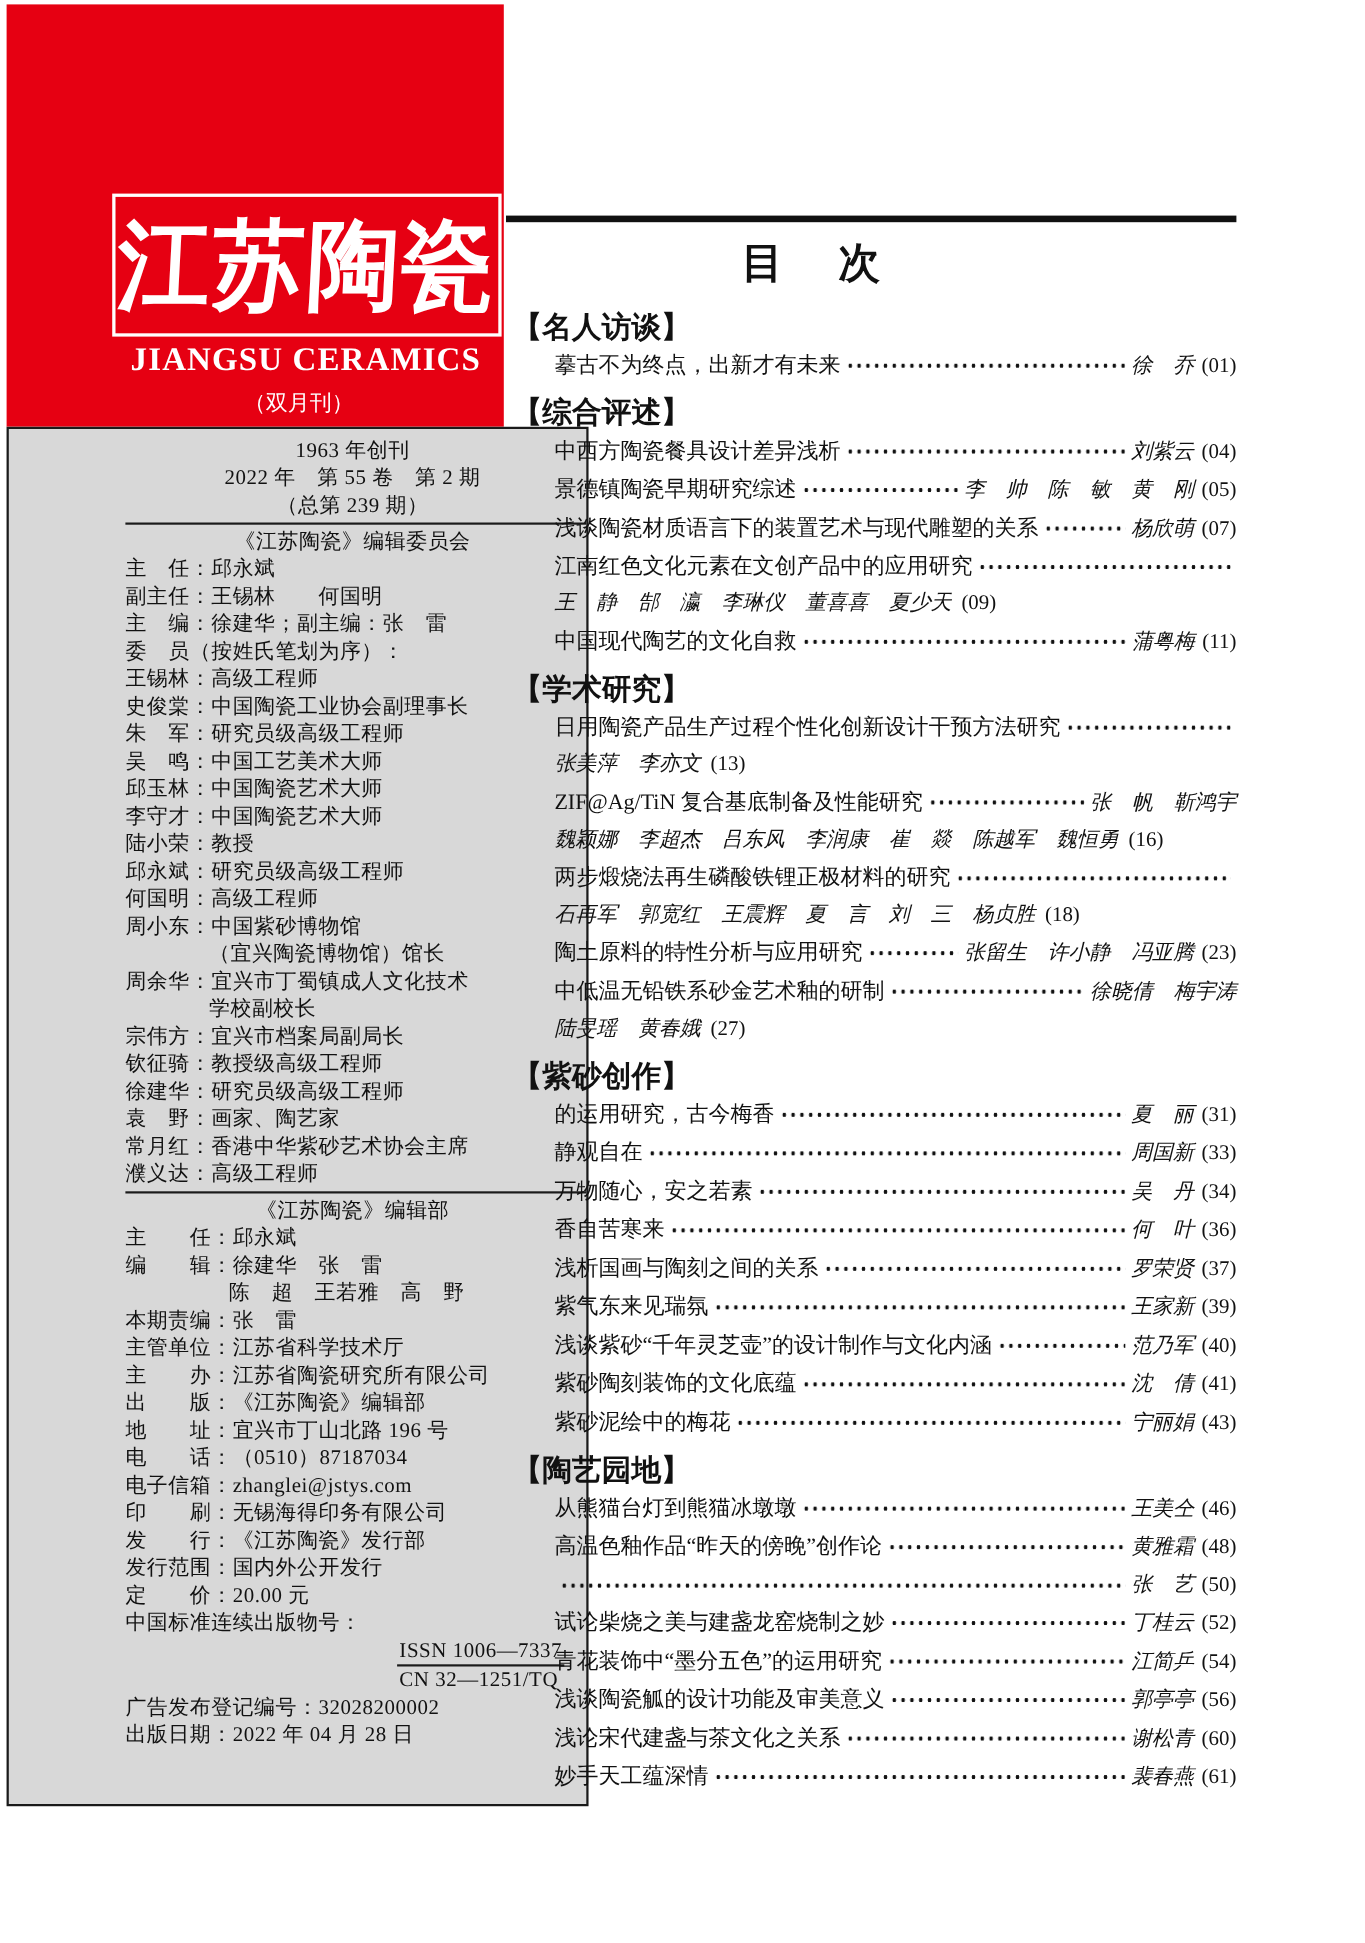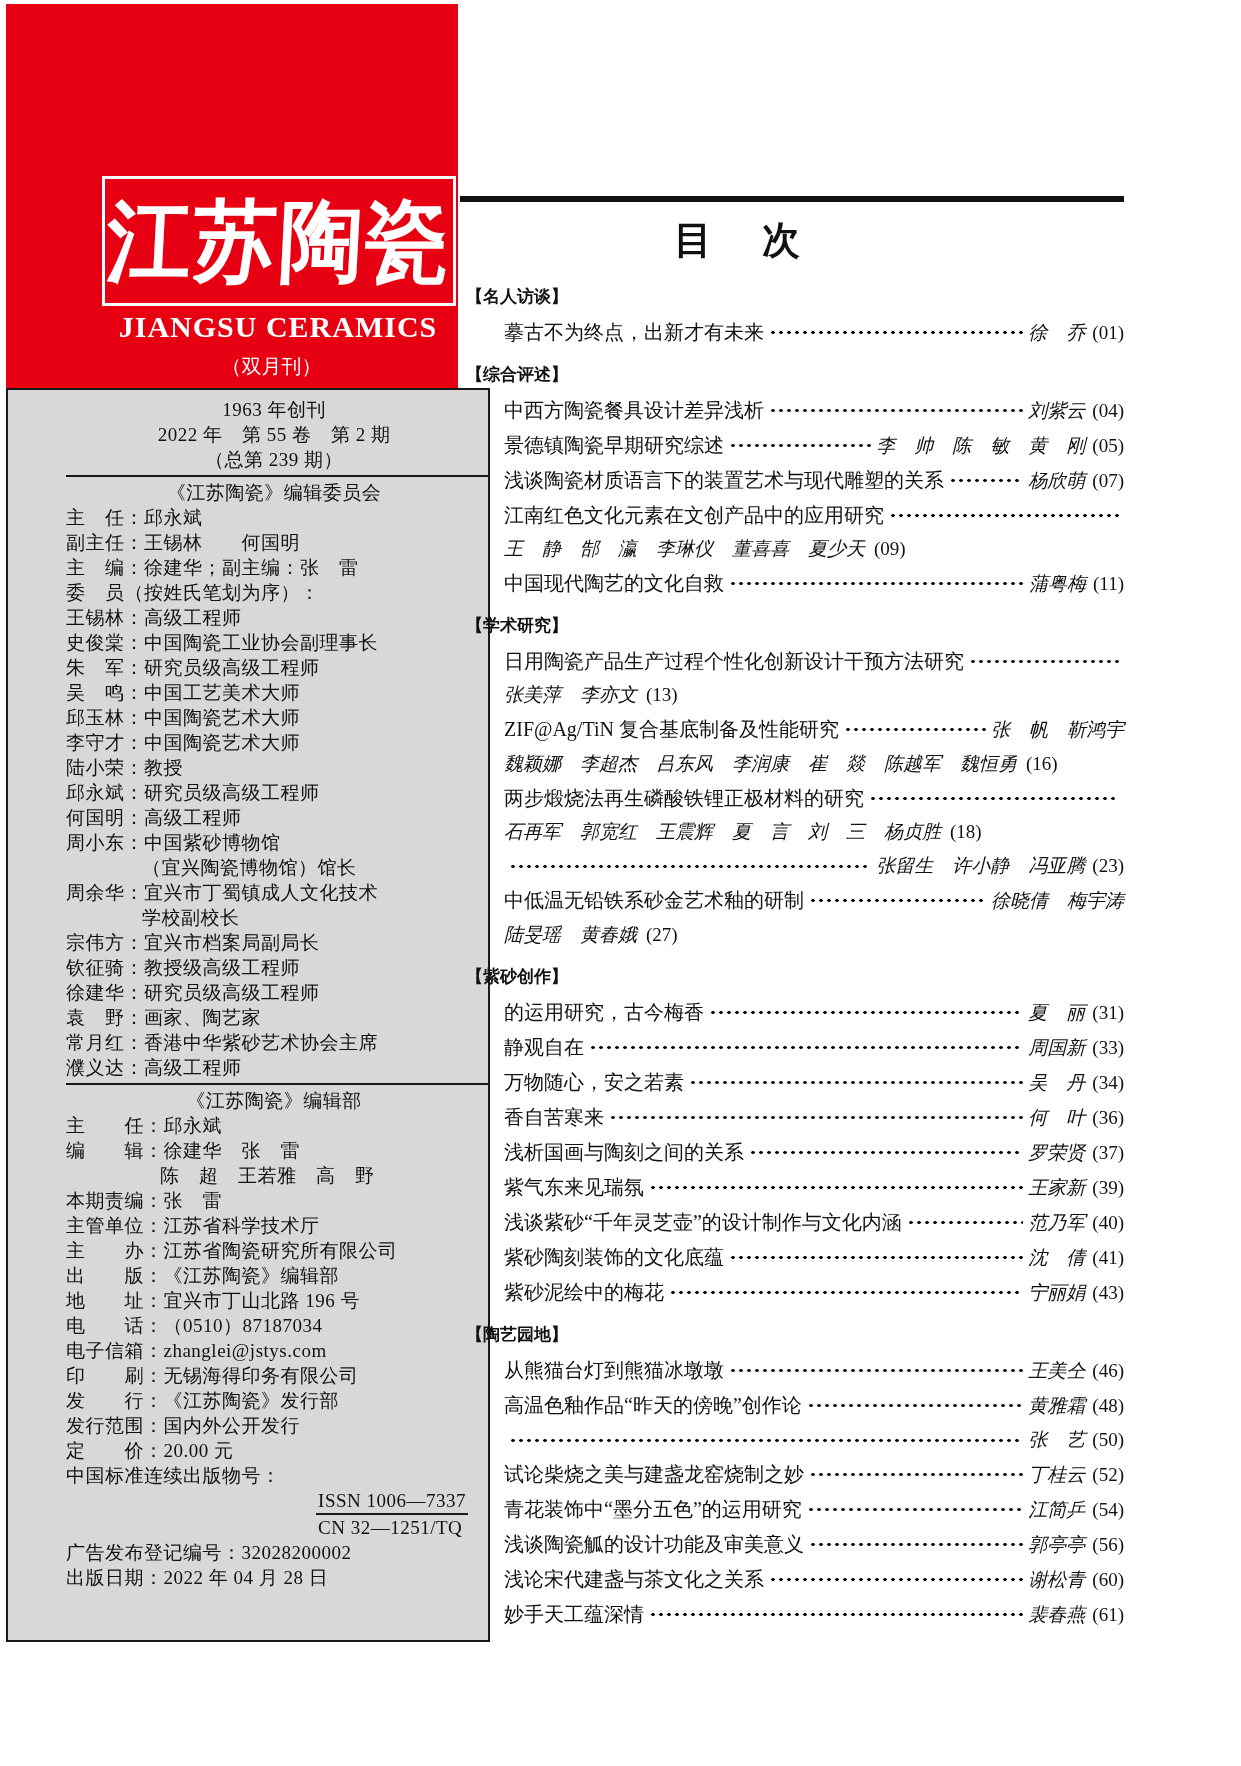--- a/index.html
+++ b/index.html
@@ -22,41 +22,41 @@
   }
   .logo-en {
     position:absolute; left:92px; right:0; top:306px; text-align:center;
     color:#ffffff; font-size:30px; font-weight:bold; letter-spacing:1px; white-space:nowrap;
   }
   .freq {
     position:absolute; left:92px; right:13px; top:349px; text-align:center;
     color:#ffffff; font-size:20px;
   }
   .info-panel {
-    position:absolute; left:0; top:384px; width:484px; height:1254px;
+    position:absolute; left:0; top:384px; width:529px; height:1254px;
     background:#d8d8d8; border:2px solid #1a1a1a; box-sizing:border-box;
-    padding:7px 6px 0 58px; font-size:19px; line-height:25px; letter-spacing:0.5px;
+    padding:7px 6px 0 106px; font-size:19px; line-height:25px; letter-spacing:0.5px;
   }
   .center-line { text-align:center; white-space:nowrap; }
   .panel-divider { border:0; border-top:2px solid #1a1a1a; margin:3px -6px 3px 0; }
   .side-line { white-space:nowrap; }
   .ind-1 { padding-left:76px; }
   .ind-2 { padding-left:94px; }
   .issn-block { width:fit-content; margin:0 14px 0 auto; text-align:left; white-space:nowrap; }
   .issn-top { border-bottom:2px solid #1a1a1a; padding:0 2px; }
   .issn-bottom { padding:0 2px; }
   
   .right-col { position:absolute; left:460px; top:0; width:676px; }
   .top-rule { position:absolute; left:0; top:196px; width:664px; height:6px; background:#111111; }
   .toc-title {
     margin:216px 0 14px 0; width:560px; text-align:center;
     font-size:38px; font-weight:bold; letter-spacing:6px; line-height:1.3;
   }
   .toc-section-header {
-    font-size:17px; font-weight:bold; line-height:36px; padding-left:6px;
+    font-size:27px; font-weight:bold; line-height:36px; padding-left:6px;
     margin-top:7px; white-space:nowrap;
   }
   .toc-row {
     display:flex; align-items:baseline; font-size:20px; line-height:34px;
     padding-left:44px; width:620px; box-sizing:content-box;
   }
   .toc-entry-title { white-space:nowrap; flex:0 0 auto; }
   .toc-leader {
     flex:1 1 auto; min-width:10px; height:9px; margin:0 5px; align-self:center;
     background-image:radial-gradient(circle, #111 1.6px, transparent 1.9px);
@@ -207,20 +207,21 @@
         </div>
         <div class="toc-row">
           <span class="toc-entry-title">两步煅烧法再生磷酸铁锂正极材料的研究</span>
           <span class="toc-leader"></span>
         </div>
         <div class="toc-row cont">
           <span class="toc-entry-authors">石再军　郭宽红　王震辉　夏　言　刘　三　杨贞胜</span>
           <span class="toc-entry-page">(18)</span>
         </div>
         <div class="toc-row">
+          <span class="toc-entry-title">陶土原料的特性分析与应用研究</span>
           <span class="toc-leader"></span>
           <span class="toc-entry-authors">张留生　许小静　冯亚腾</span>
           <span class="toc-entry-page">(23)</span>
         </div>
         <div class="toc-row">
           <span class="toc-entry-title">中低温无铅铁系砂金艺术釉的研制</span>
           <span class="toc-leader"></span>
           <span class="toc-entry-authors">徐晓倩　梅宇涛</span>
         </div>
         <div class="toc-row cont">

